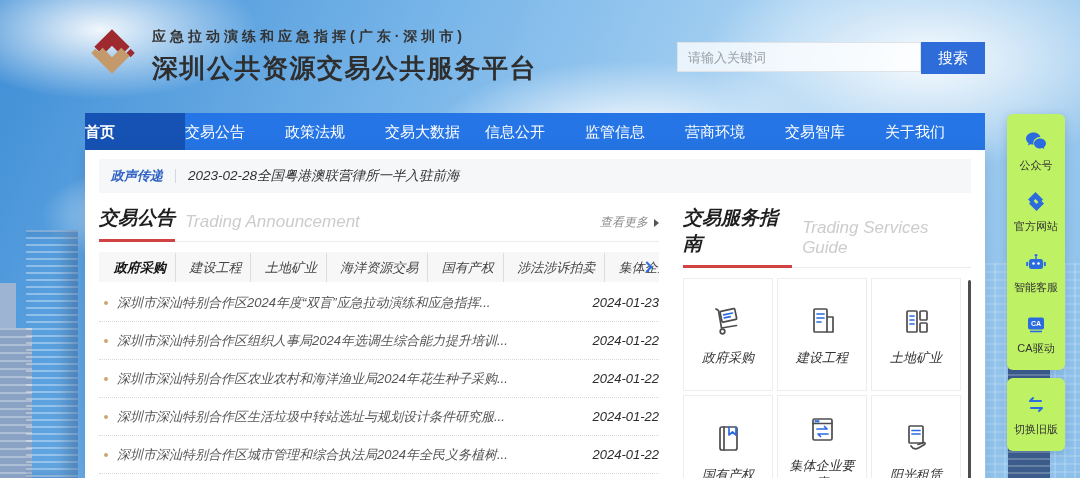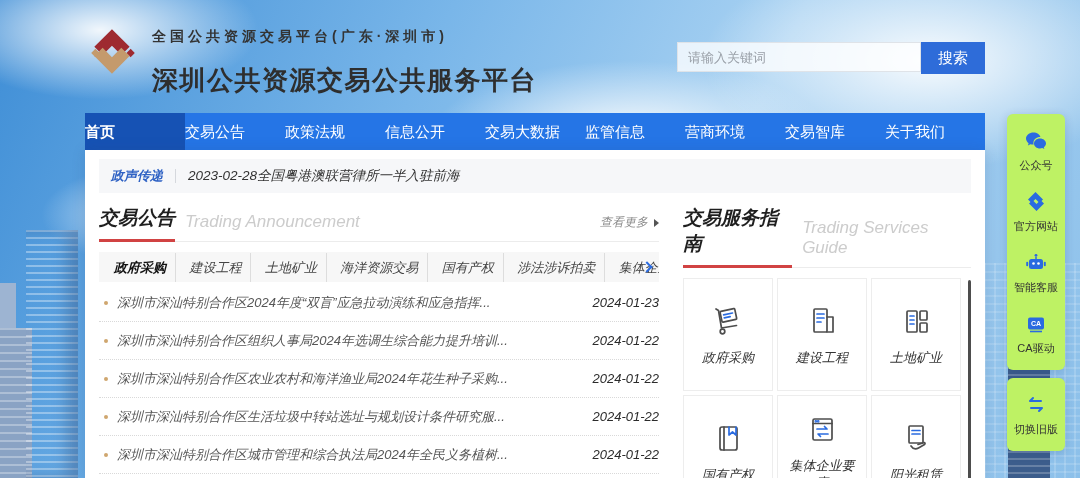--- a/index.html
+++ b/index.html
@@ -29,21 +29,21 @@
     background-image:repeating-linear-gradient(90deg,rgba(255,255,255,.16) 0 2px,rgba(0,0,0,0) 2px 10px),
                      repeating-linear-gradient(180deg,rgba(255,255,255,.14) 0 2px,rgba(0,0,0,0) 2px 8px);}
   #br-front{right:30px;width:42px;height:132px;background:#3c5d8c;
     background-image:repeating-linear-gradient(180deg,rgba(255,255,255,.22) 0 2px,rgba(0,0,0,0) 2px 7px);}
   
   .page{position:absolute;left:85px;top:0;width:900px;height:478px;z-index:2;}
   
   .brand{position:absolute;left:0;top:25px;display:flex;align-items:flex-start;gap:11px;}
   .brand svg{display:block;}
   .title-top{font-size:14px;font-weight:600;color:#333;letter-spacing:4px;margin-top:3px;}
-  .title-main{font-size:26px;font-weight:800;color:#2e2e2e;letter-spacing:1.5px;margin-top:17px;}
+  .title-main{font-size:26px;font-weight:800;color:#2e2e2e;letter-spacing:1.5px;margin-top:5px;}
   .search{position:absolute;right:0;top:42px;display:flex;}
   .search input{width:222px;height:28px;border:1px solid #dfe3e8;background:rgba(255,255,255,.78);
     padding:0 10px;font-size:13px;color:#555;outline:none;}
   .search input::placeholder{color:#9aa0a8;}
   .search button{width:64px;height:32px;border:none;background:#2e6cd9;color:#fff;font-size:15px;cursor:pointer;}
   
   .navbar{position:absolute;left:0;top:113px;width:900px;height:37px;background:#2575e6;display:flex;}
   .nav-item{width:100px;line-height:37px;text-align:left;color:#fff;font-size:15px;cursor:pointer;}
   .nav-item.active{background:#1652b4;font-weight:bold;}
   
@@ -111,36 +111,36 @@
 <div class="page">
 
   <div class="brand">
     <svg width="56" height="56" viewBox="0 0 54 54">
       <path d="M9 21 L26 4 L43 21 L35 29 L26 20 L17 29 Z" fill="#9e2a30"></path>
       <path d="M44 23 L48 27 L44 31 L40 27 Z" fill="#9e2a30"></path>
       <path d="M9 30 L17 22 L26 31 L35 22 L43 30 L26 47 Z" fill="#c49a6c"></path>
       <path d="M10 23 L14 27 L10 31 L6 27 Z" fill="#c49a6c"></path>
     </svg>
     <div>
-      <div class="title-top">全国公共资源交易平台(广东·深圳市)</div>
+      <div class="title-top">应急拉动演练和应急指挥(广东·深圳市)</div>
       <div class="title-main">深圳公共资源交易公共服务平台</div>
     </div>
   </div>
 
   <div class="search">
     <input type="text" placeholder="请输入关键词" style="">
     <button>搜索</button>
   </div>
 
   <div class="navbar">
     <div class="nav-item active">首页</div>
     <div class="nav-item">交易公告</div>
     <div class="nav-item">政策法规</div>
+    <div class="nav-item">交易大数据</div>
     <div class="nav-item">信息公开</div>
-    <div class="nav-item">交易大数据</div>
     <div class="nav-item">监管信息</div>
     <div class="nav-item">营商环境</div>
     <div class="nav-item">交易智库</div>
     <div class="nav-item">关于我们</div>
   </div>
 
   <div class="content">
 
     <div class="ticker">
       <span class="ticker-label">政声传递</span>

